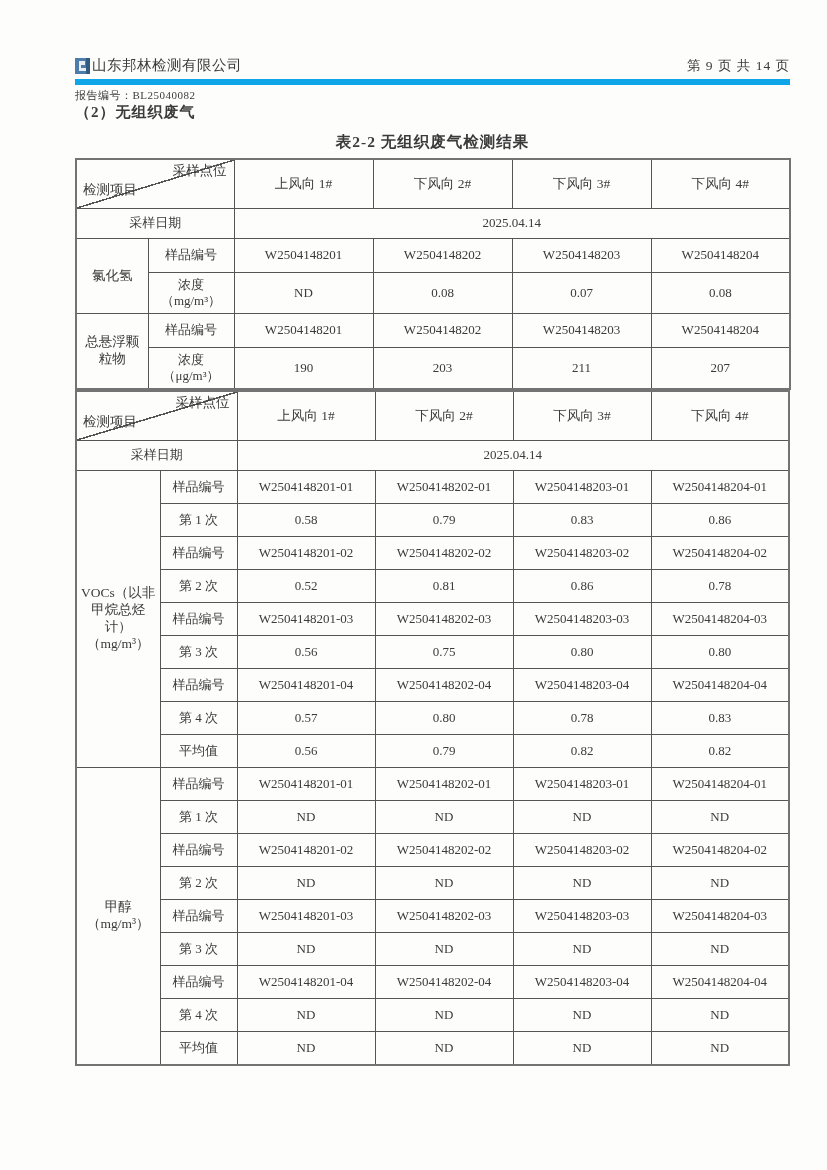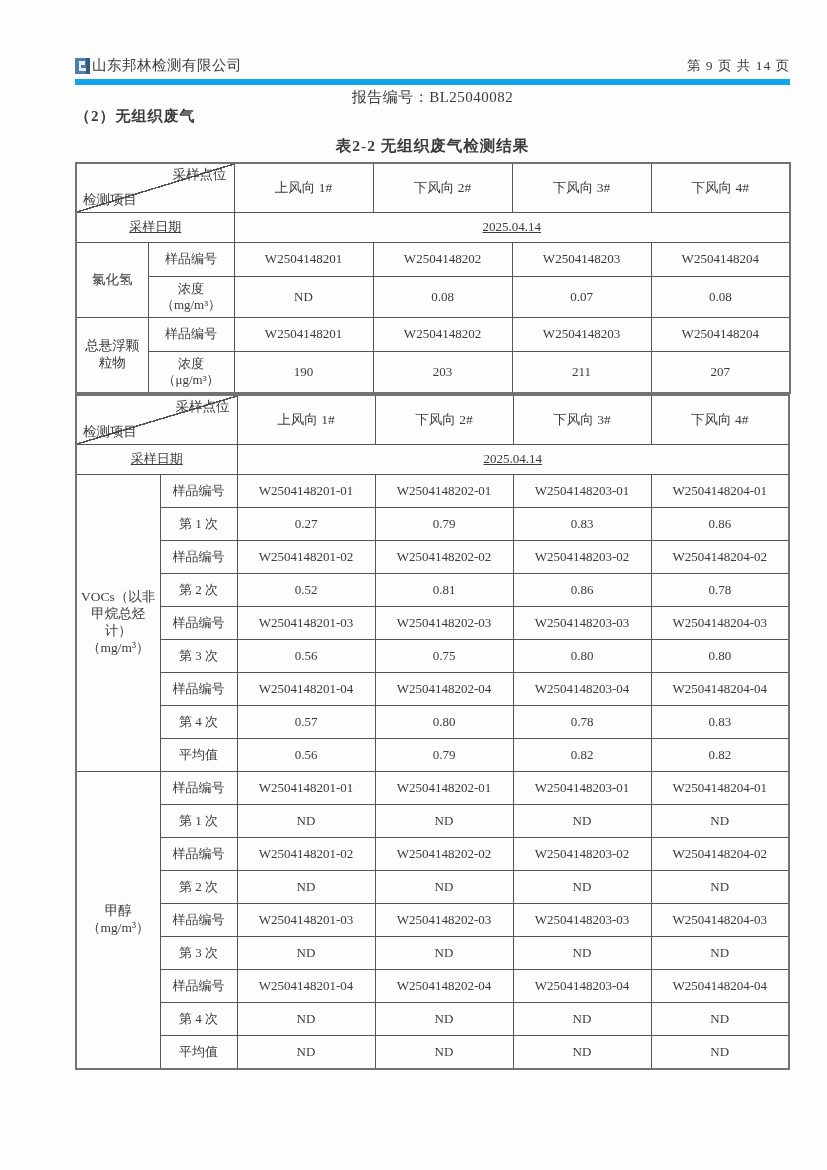--- a/index.html
+++ b/index.html
@@ -7,38 +7,38 @@
     width:827px;height:1170px;background:#fdfdfc;position:relative;
     font-family:"Liberation Serif","DejaVu Serif",serif;color:#3b3b3b;
     box-sizing:border-box;padding:56px 37px 0 75px;overflow:hidden;
   }
   
   .header-bar{display:flex;justify-content:space-between;align-items:flex-end;
     border-bottom:6px solid #0ea5e9;padding-bottom:4px;}
   .company{font-size:14.5px;display:flex;align-items:center;gap:2px;letter-spacing:.5px;}
   .logo{width:15px;height:16px;display:inline-block;}
   .page-info{font-size:13.5px;letter-spacing:1px;}
-  .report-no{text-align:center;font-size:15px;margin-top:3px;letter-spacing:.5px;}
+  .report-no{text-align:left;font-size:11px;margin-top:3px;letter-spacing:.5px;}
   .section-title{font-size:15px;font-weight:600;letter-spacing:1px;}
   .table-title{text-align:center;font-weight:bold;font-size:15.5px;margin:10px 0 5px;letter-spacing:1px;}
   
   table{border-collapse:collapse;table-layout:fixed;width:715px;border:2px solid #737373;}
   td{border:1.5px solid #555;text-align:center;vertical-align:middle;
      font-size:13px;padding:1px 2px;overflow:hidden;line-height:1.25;}
   .hrow td{height:46px;font-size:13.5px;}
-  .drow td{height:27px;text-decoration:underline;}
+  .drow td{height:27px;}
   .rs td{height:31px;}
   .rc td{height:38px;}
   .b32 td{height:30px;}
   .corner{position:relative;padding:0;
     background:linear-gradient(to bottom right,
       transparent calc(50% - .75px), #555 calc(50% - .75px),
       #555 calc(50% + .75px), transparent calc(50% + .75px));}
   .c-top{position:absolute;top:3px;right:7px;font-size:13.5px;}
-  .c-bot{position:absolute;bottom:3px;left:6px;font-size:13.5px;}
+  .c-bot{position:absolute;bottom:9px;left:6px;font-size:13.5px;}
   .u{display:block;}
   .gname{font-size:13.5px;padding:1px 4px;}
   .footer{margin-top:13px;text-align:right;padding-right:28px;font-size:13.5px;letter-spacing:.5px;}
 </style>
 </head>
 <body>
 
 <div class="page">
 
   <div class="header-bar">
@@ -155,21 +155,21 @@
         <span class="u">（mg/m³）</span>
       </td>
       <td>样品编号</td>
       <td>W2504148201-01</td>
       <td>W2504148202-01</td>
       <td>W2504148203-01</td>
       <td>W2504148204-01</td>
     </tr>
     <tr class="b32">
       <td>第 1 次</td>
-      <td>0.27</td>
+      <td>0.58</td>
       <td>0.79</td>
       <td>0.83</td>
       <td>0.86</td>
     </tr>
     <tr class="b32">
       <td>样品编号</td>
       <td>W2504148201-02</td>
       <td>W2504148202-02</td>
       <td>W2504148203-02</td>
       <td>W2504148204-02</td>

